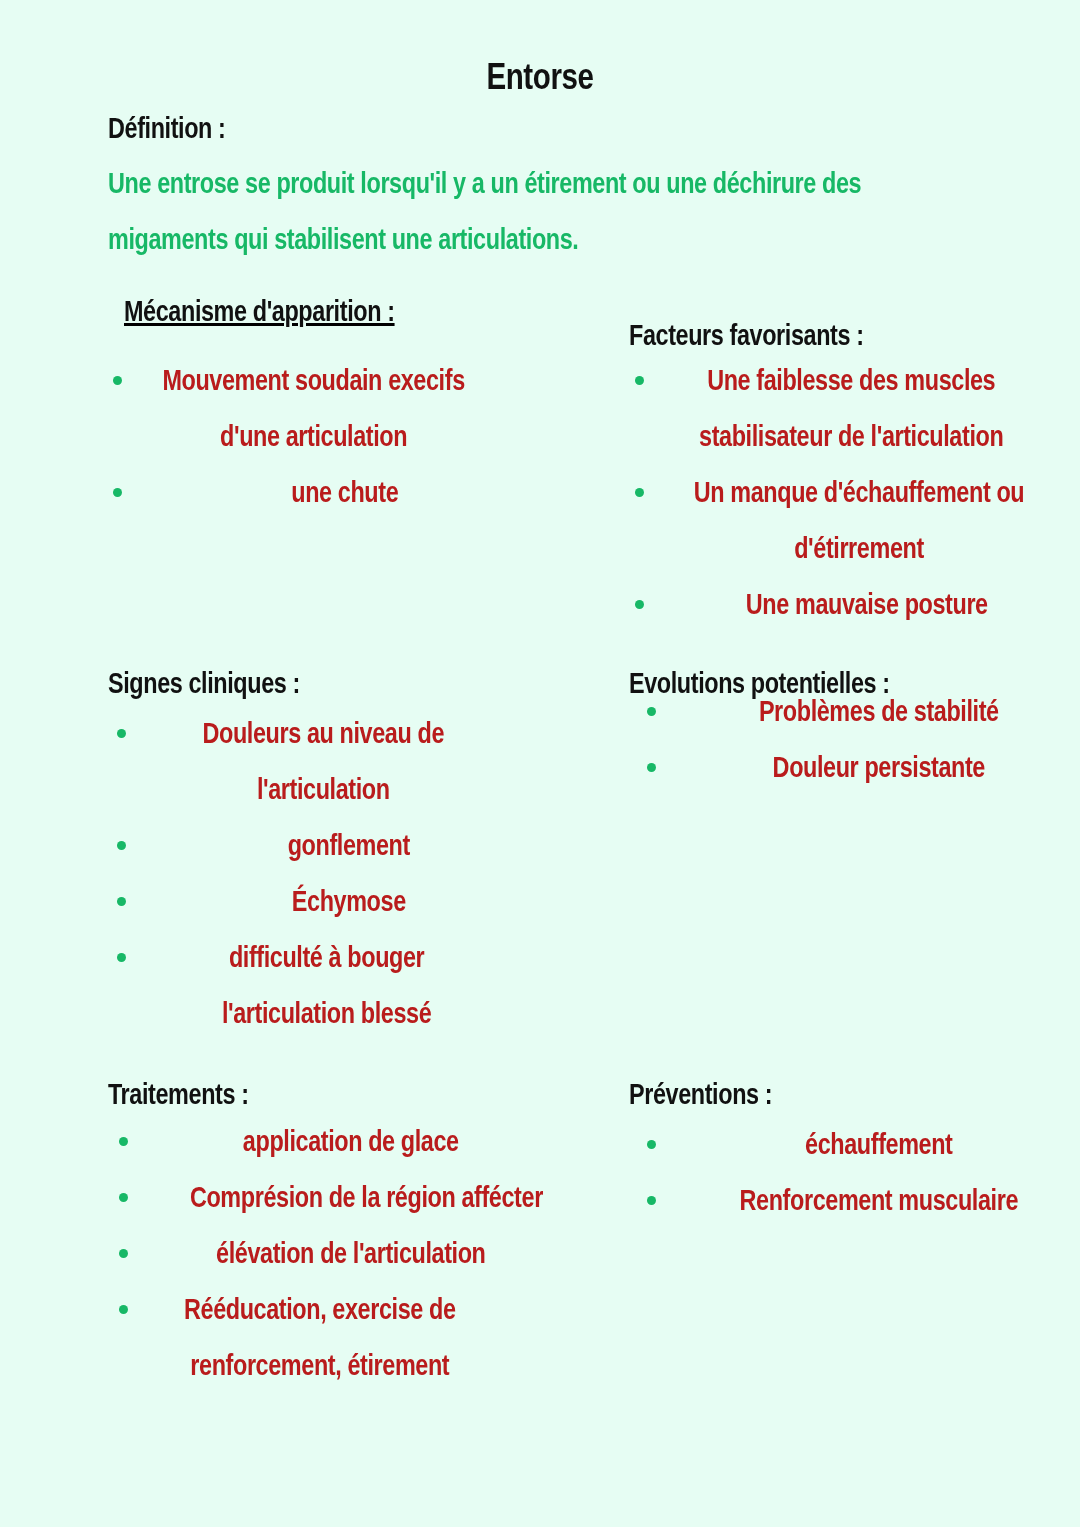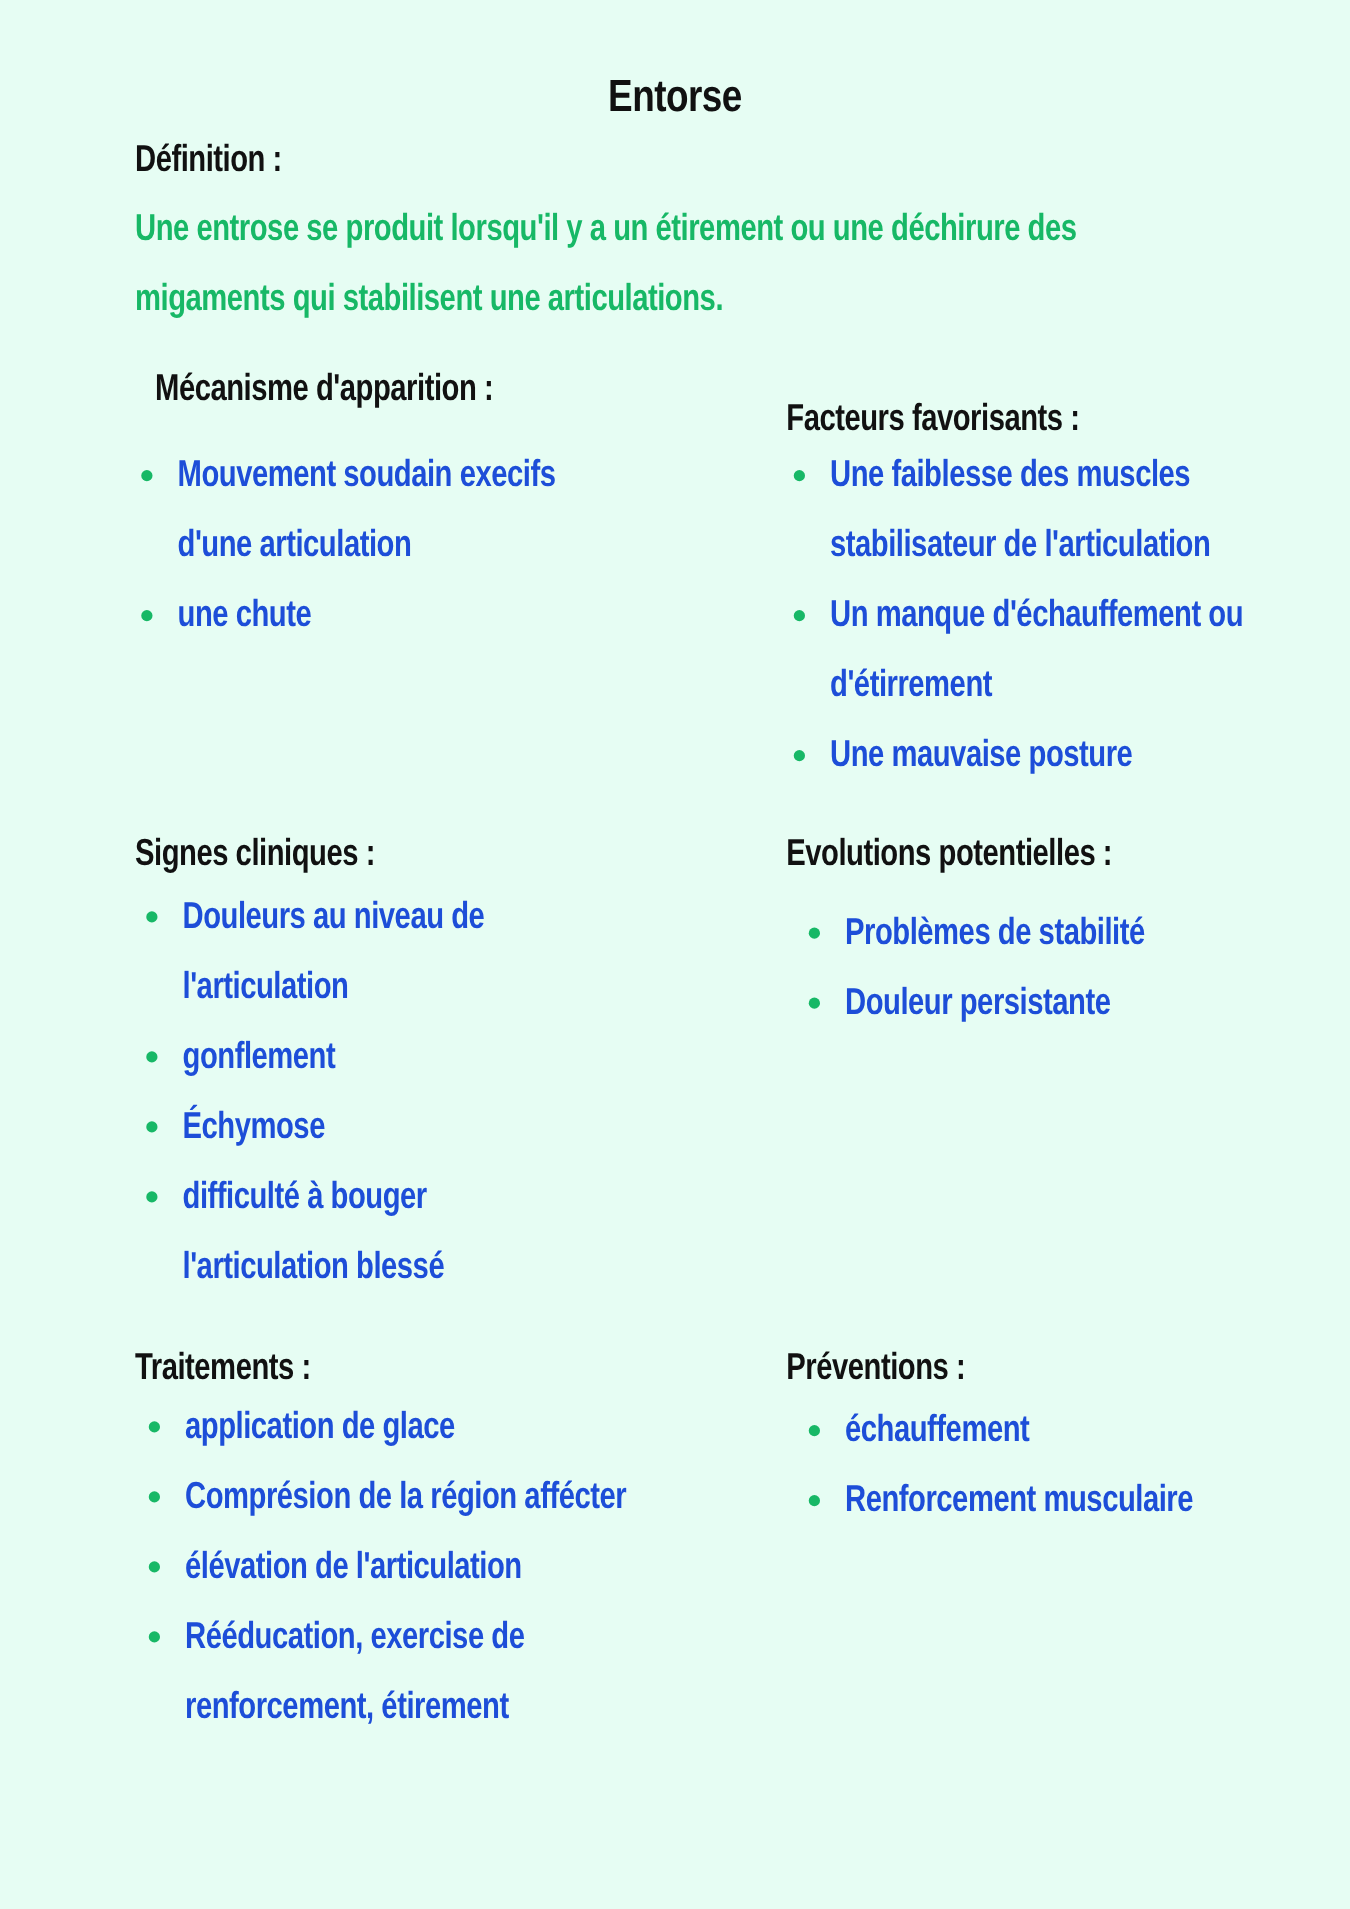--- a/index.html
+++ b/index.html
@@ -53,21 +53,22 @@
       margin: 0;
       padding: 0;
     }
     ul.items li {
       position: relative;
       padding-left: 34px;
       font-size: 30px;
       font-weight: bold;
       line-height: 56px;
       letter-spacing: -0.5px;
-      color: #1d4ed8;
+      color: #b91c1c;
+      text-align: center;
     }
     ul.items li .txt {
       display: inline-block;
       transform: scaleX(0.78);
       transform-origin: left top;
       width: 520px;
       white-space: normal;
     }
     ul.items li .bullet {
       position: absolute;
@@ -80,21 +81,21 @@
     }
   </style>
 </head>
 <body>
 
 <div class="page-title">Entorse</div>
 
 <div class="heading def-label">Définition :</div>
 <div class="def-text green">Une entrose se produit lorsqu'il y a un étirement ou une déchirure des migaments qui stabilisent une articulations.</div>
 
-<div class="section" style="top:294px; left:124px;">
+<div class="section" style="top:294px; left:124px;text-decoration:underline;">
   <div class="heading">Mécanisme d'apparition :</div>
 </div>
 <ul class="items" style="position:absolute; top:352px; left:108px; width:470px;">
   <li><span class="bullet"></span><span class="txt" style="width:440px;">Mouvement soudain execifs d'une articulation</span></li>
   <li><span class="bullet"></span><span class="txt">une chute</span></li>
 </ul>
 
 <div class="section" style="top:294px; left:629px;margin-top:24px;">
   <div class="heading">Facteurs favorisants :</div>
 </div>
@@ -110,21 +111,21 @@
 <ul class="items" style="position:absolute; top:705px; left:112px; width:470px;">
   <li><span class="bullet"></span><span class="txt" style="width:370px;">Douleurs au niveau de l'articulation</span></li>
   <li><span class="bullet"></span><span class="txt">gonflement</span></li>
   <li><span class="bullet"></span><span class="txt">Échymose</span></li>
   <li><span class="bullet"></span><span class="txt" style="width:340px;">difficulté à bouger l'articulation blessé</span></li>
 </ul>
 
 <div class="section" style="top:666px; left:629px;">
   <div class="heading">Evolutions potentielles :</div>
 </div>
-<ul class="items" style="position:absolute; top:718px; left:642px; width:420px;">
+<ul class="items" style="position:absolute; top:683px; left:642px; width:420px;">
   <li><span class="bullet"></span><span class="txt">Problèmes de stabilité</span></li>
   <li><span class="bullet"></span><span class="txt">Douleur persistante</span></li>
 </ul>
 
 <div class="section" style="top:1077px; left:108px;">
   <div class="heading">Traitements :</div>
 </div>
 <ul class="items" style="position:absolute; top:1113px; left:114px; width:470px;">
   <li><span class="bullet"></span><span class="txt">application de glace</span></li>
   <li><span class="bullet"></span><span class="txt" style="width:560px;">Comprésion de la région affécter</span></li>

